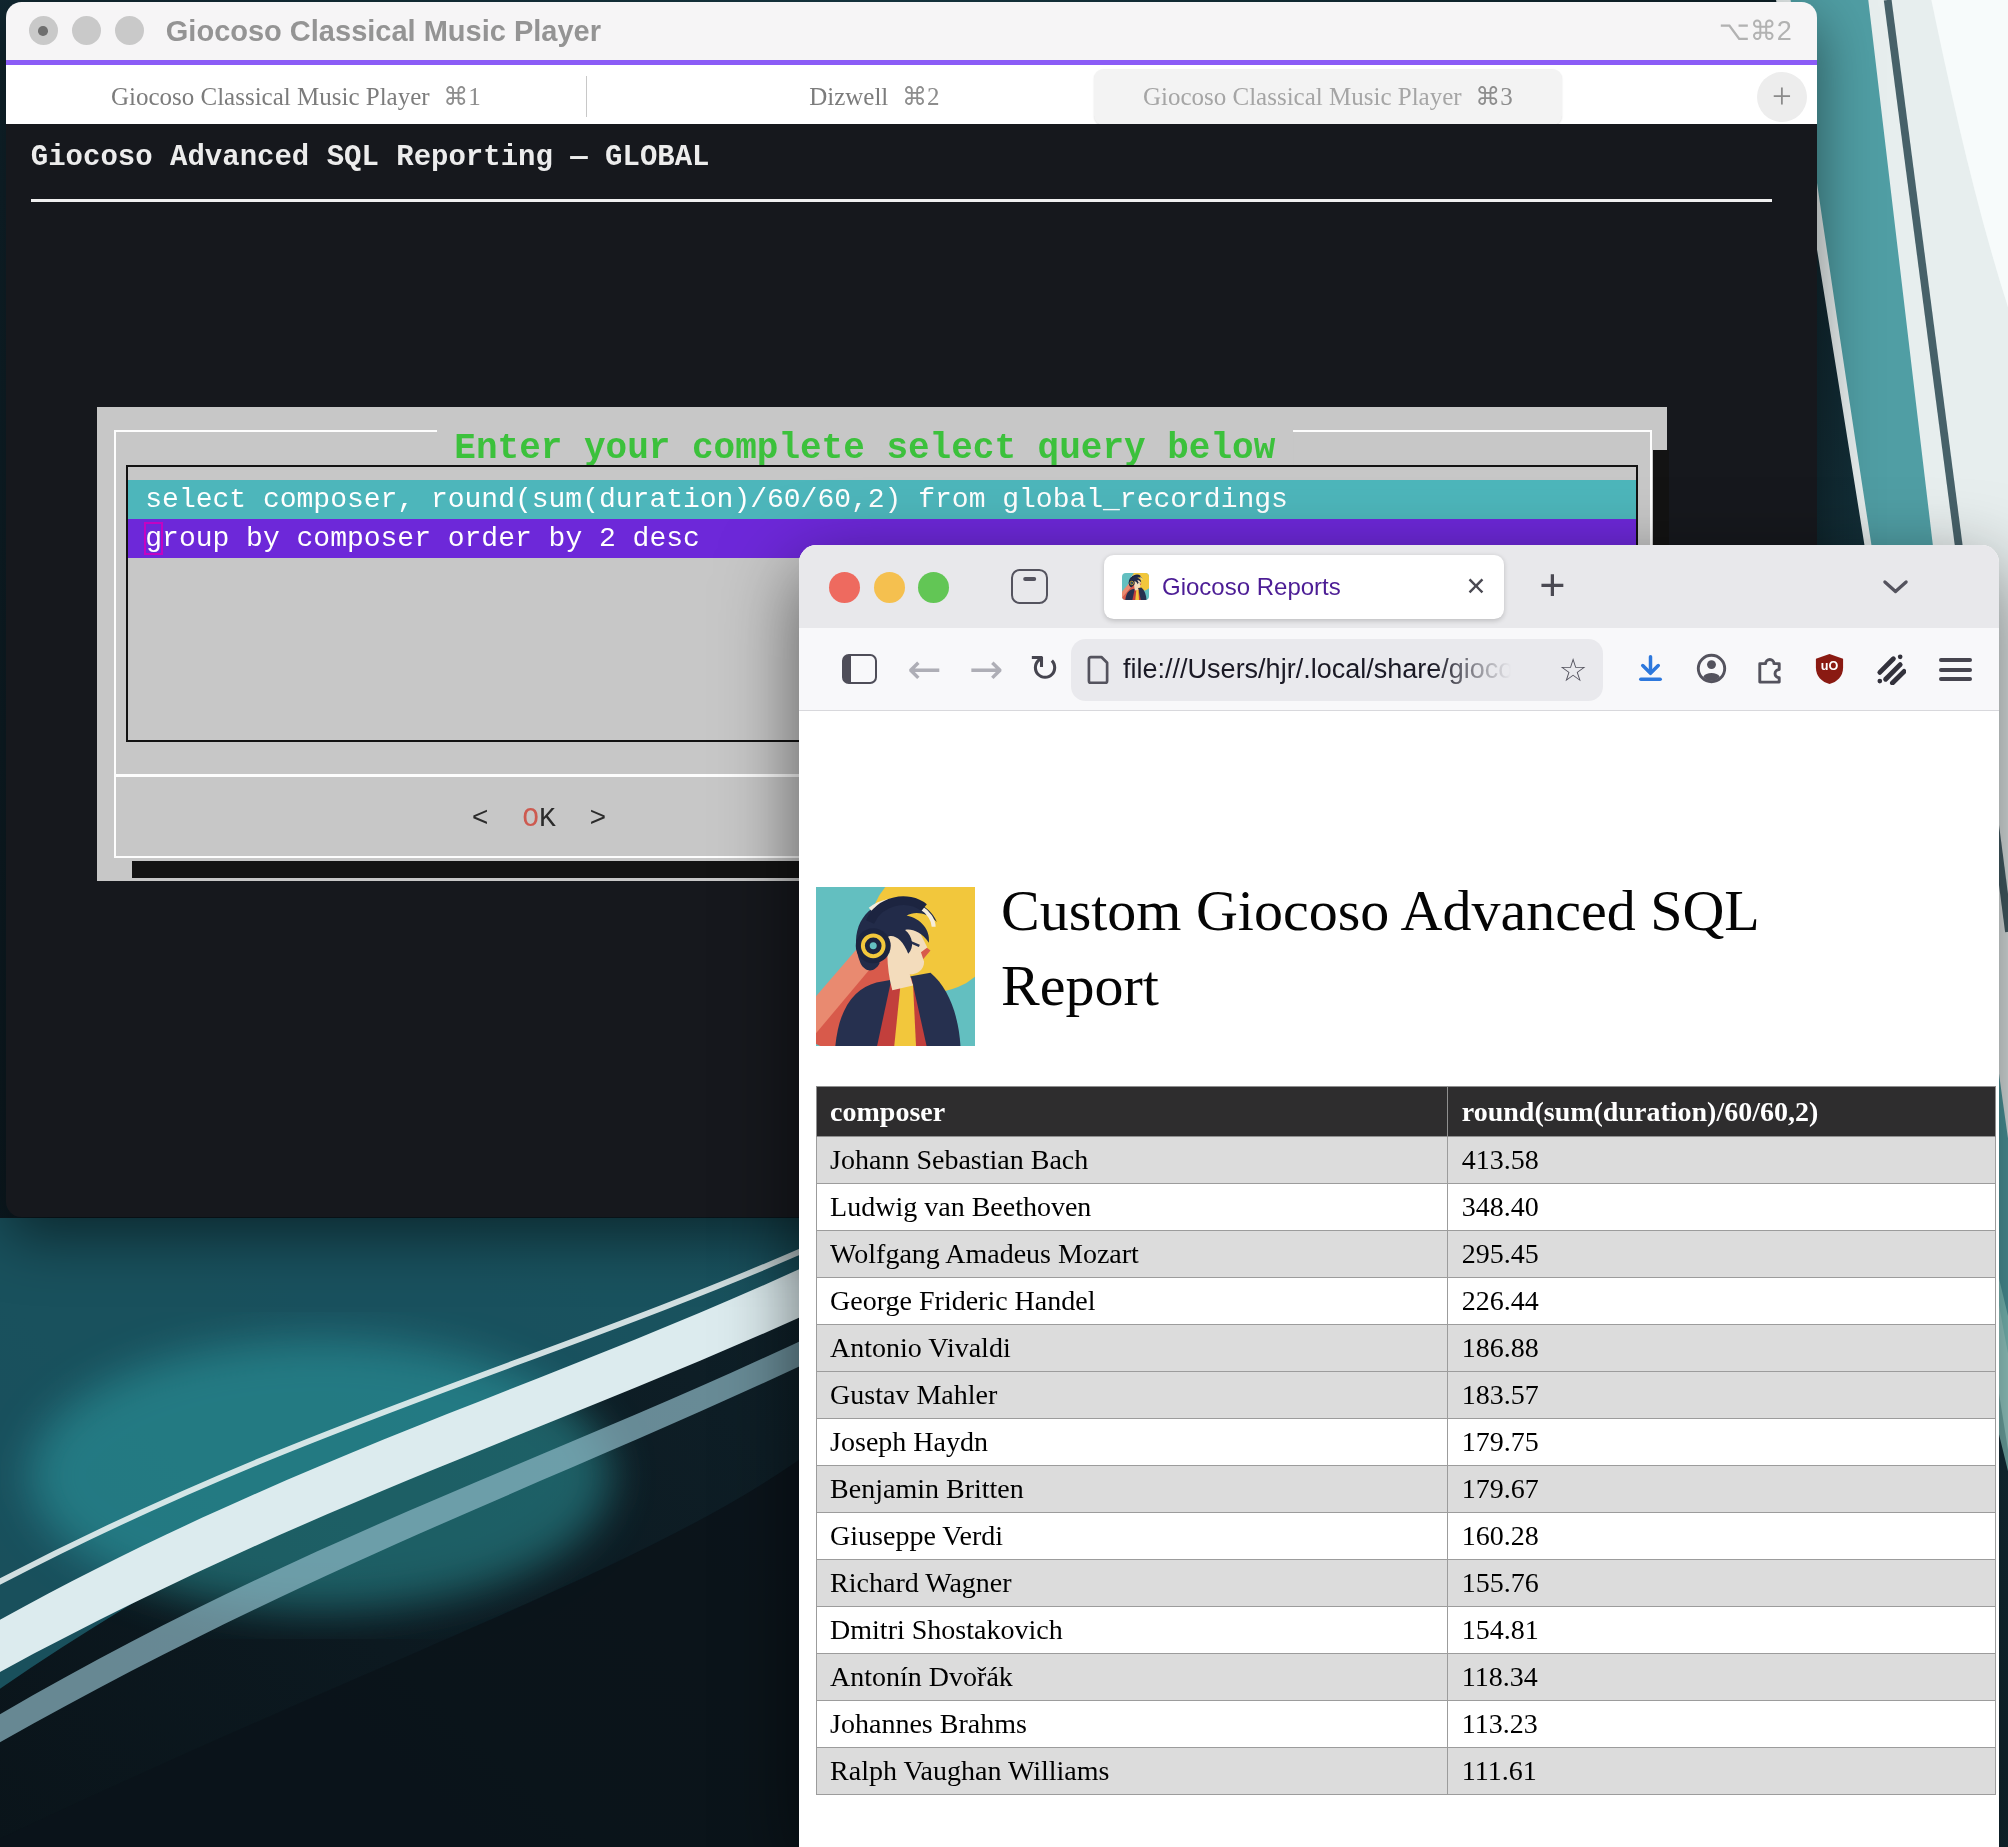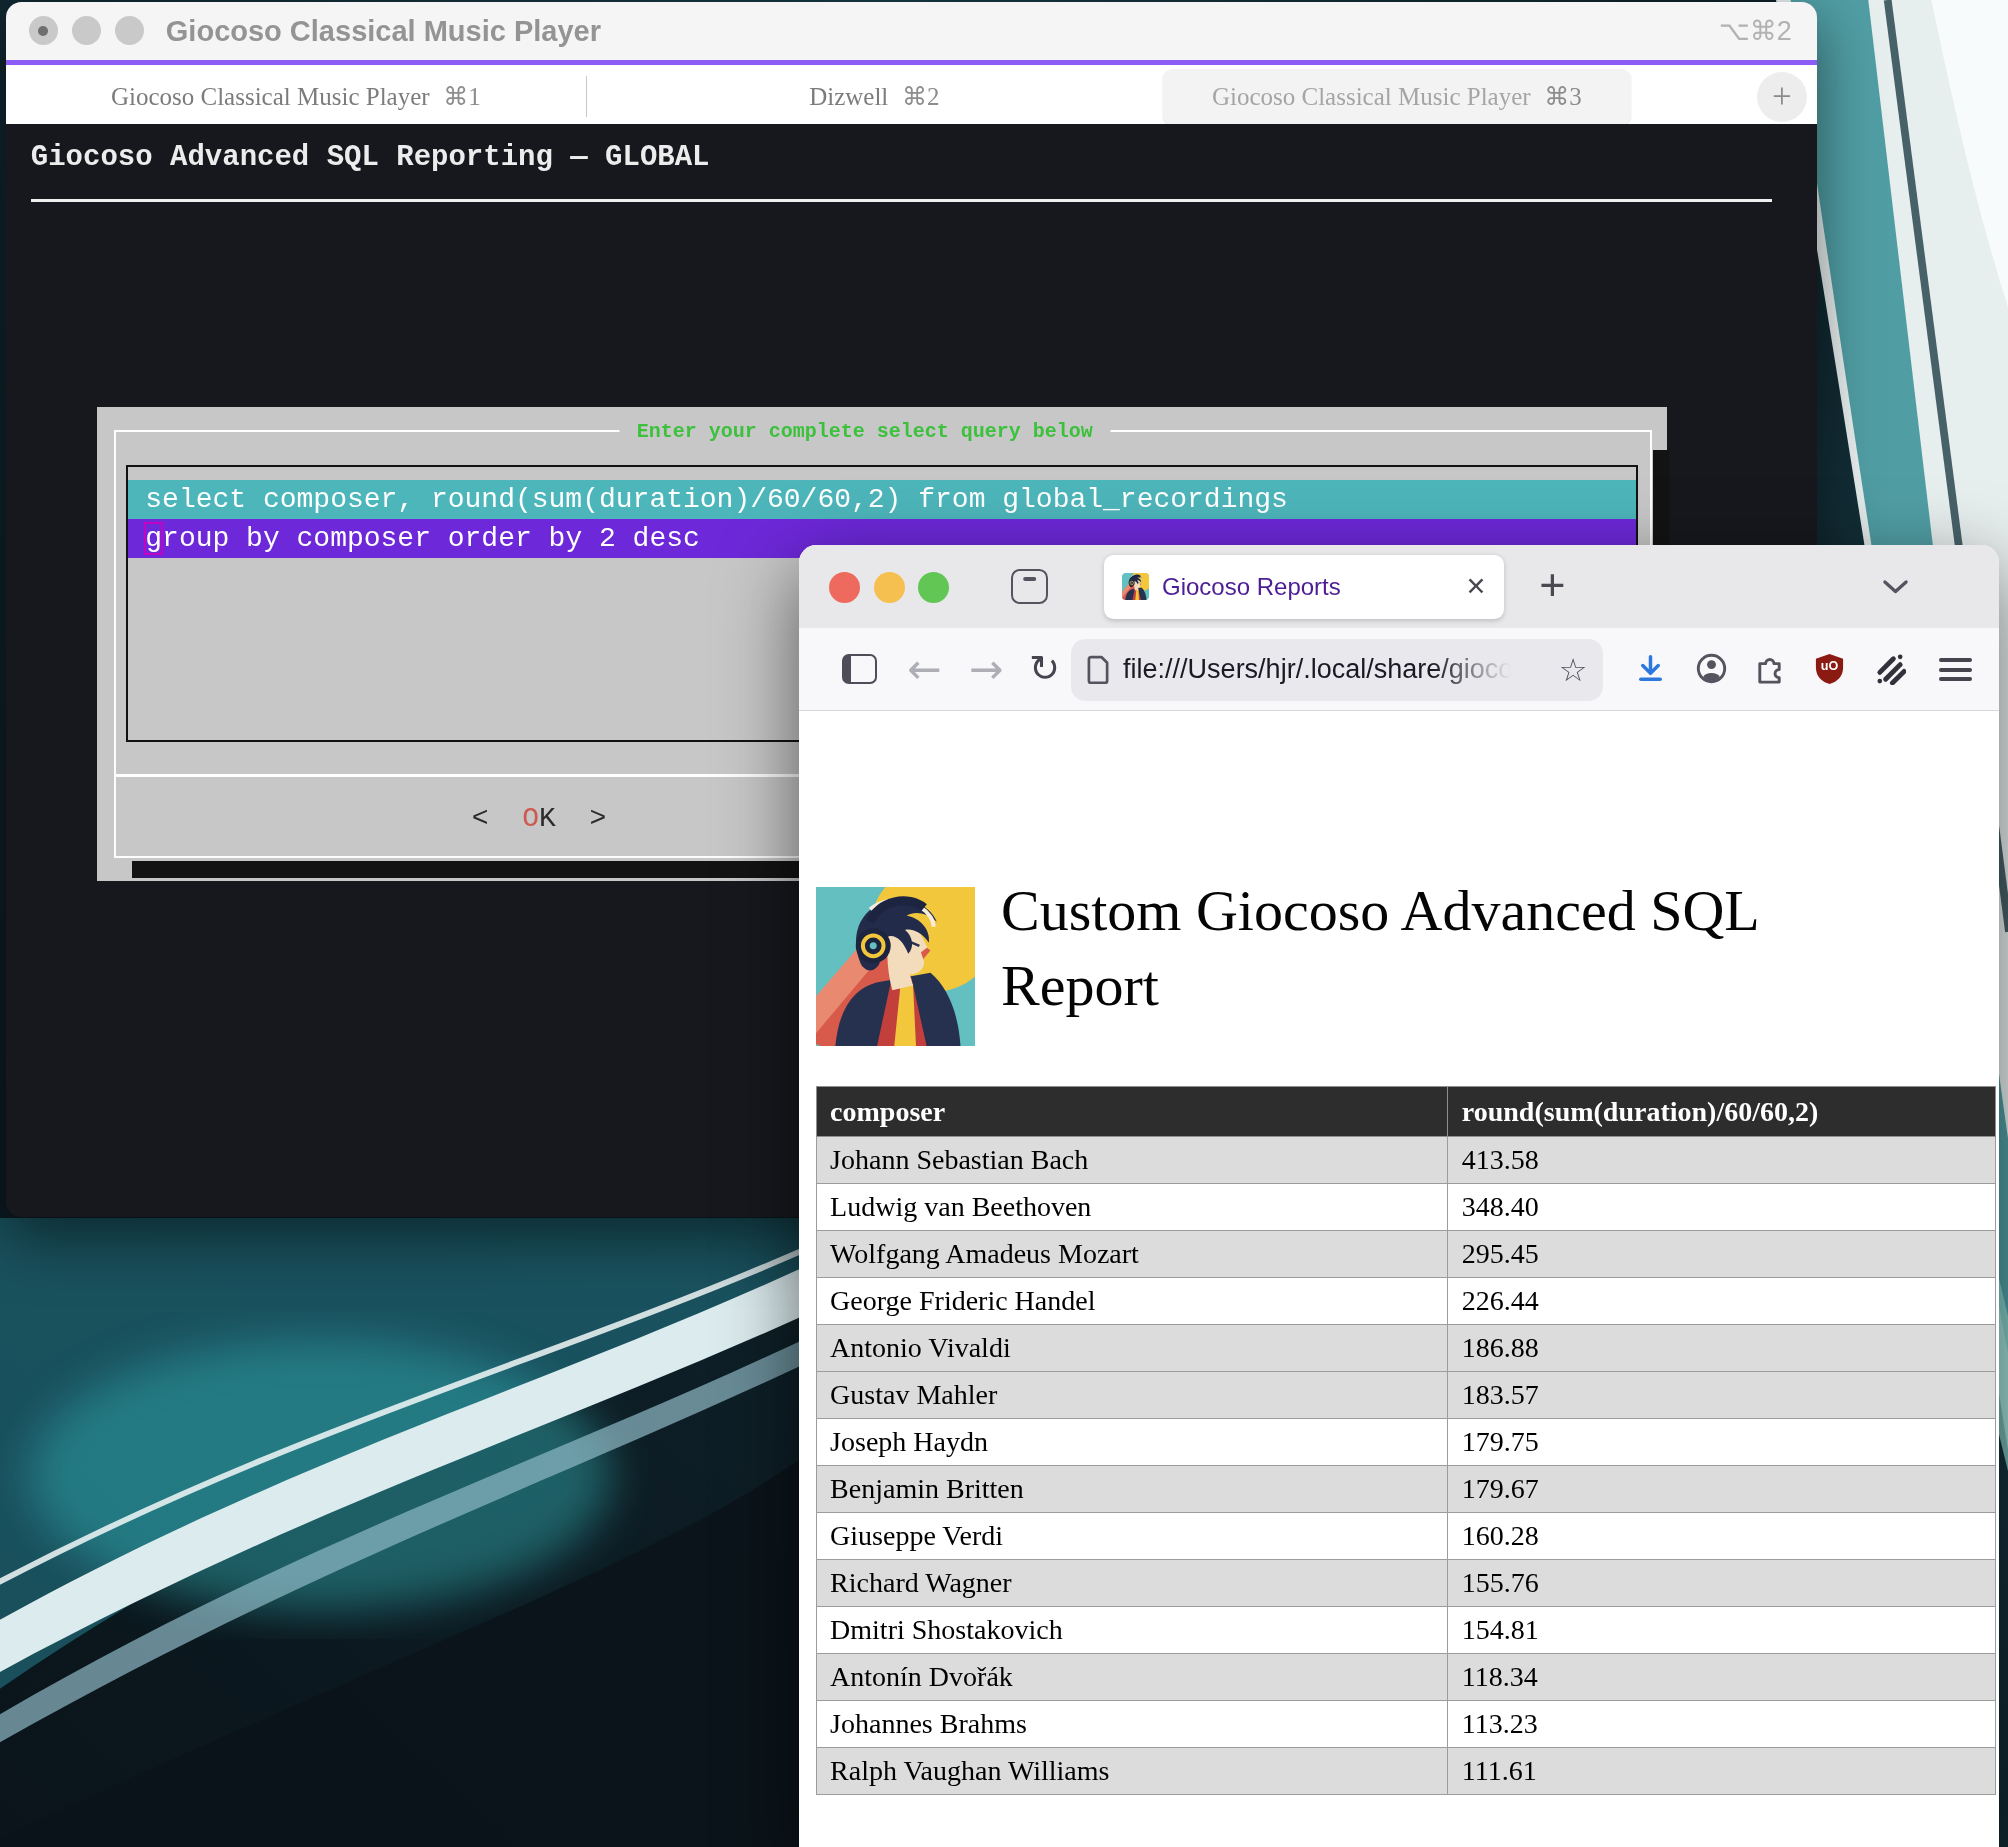--- a/index.html
+++ b/index.html
@@ -30,22 +30,22 @@
                font-family:"Liberation Mono", monospace;}
   .term-heading{position:absolute;left:25px;top:17.5px;font-size:29px;font-weight:600;color:#ececec;white-space:pre;}
   .term-rule{position:absolute;left:25px;top:75px;width:1741px;height:2.9px;background:#efefef;}
 
   
   .dialog{position:absolute;left:91px;top:283px;width:1570px;height:474px;background:#c7c7c7;}
   .dialog-frame{position:absolute;left:17.5px;top:23px;width:1538px;height:428px;box-sizing:border-box;
                 border:2.9px solid #fdfdfd;}
   .dialog-shadow-b{position:absolute;left:35px;top:454px;width:1537px;height:17.5px;background:#131313;}
   .dialog-shadow-r{position:absolute;left:1556px;top:43px;width:16.5px;height:429px;background:#131313;}
-  .dialog-title{position:absolute;left:768px;top:13px;transform:translateX(-50%);background:#c7c7c7;
-                padding:0 17.5px;font-size:20px;font-weight:600;color:#3cc13c;white-space:pre;}
+  .dialog-title{position:absolute;left:768px;top:21px;transform:translateX(-50%);background:#c7c7c7;
+                padding:0 17.5px;font-size:36px;font-weight:600;color:#3cc13c;white-space:pre;}
   .dialog-textarea{position:absolute;left:29px;top:58px;width:1512px;height:277px;box-sizing:border-box;
                    border:2.9px solid #121212;background:#c7c7c7;padding-top:13.6px;}
   .sql-line{height:39px;line-height:39px;color:#ffffff;font-size:28px;white-space:pre;padding-left:17.5px;}
   .sql-line1{background:#4db6bb;}
   .sql-line2{background:#6d28d9;}
   .cursor-cell{outline:2.9px solid #c303c3;outline-offset:-1.9px;}
   .dialog-sep{position:absolute;left:17.5px;top:367px;width:1541px;height:2.9px;background:#fdfdfd;}
   .ok-row{position:absolute;left:375px;top:392px;height:39px;line-height:39px;font-size:28px;color:#2b2b2b;white-space:pre;}
   .ok-hot{color:#cd5a50;}
 
@@ -158,21 +158,21 @@
     <span class="term-shortcut">⌥⌘2</span>
   </div>
   <div class="term-tabbar">
     <div class="term-tab" style="left:0;width:580px">
       <span>Giocoso Classical Music Player</span><span class="shct">⌘1</span>
     </div>
     <div class="tab-divider" style="left:580px"></div>
     <div class="term-tab" style="left:581px;width:575px">
       <span>Dizwell</span><span class="shct">⌘2</span>
     </div>
-    <div class="term-tab active" style="left:1157px;width:468px">
+    <div class="term-tab active" style="left:1088px;width:468px">
       <span>Giocoso Classical Music Player</span><span class="shct">⌘3</span>
     </div>
     <div class="term-plus">+</div>
   </div>
   <div class="term-screen">
     <div class="term-heading">Giocoso Advanced SQL Reporting — GLOBAL</div>
     <div class="term-rule"></div>
 
     <div class="dialog">
       <div class="dialog-shadow-r"></div>

